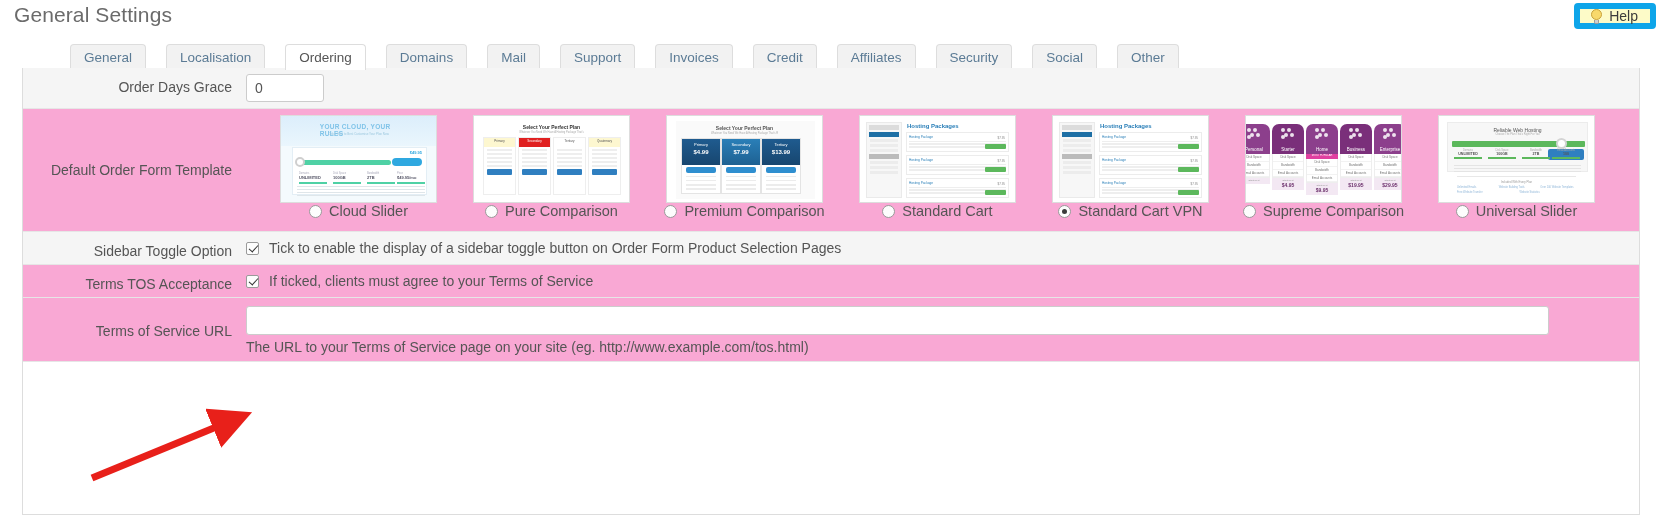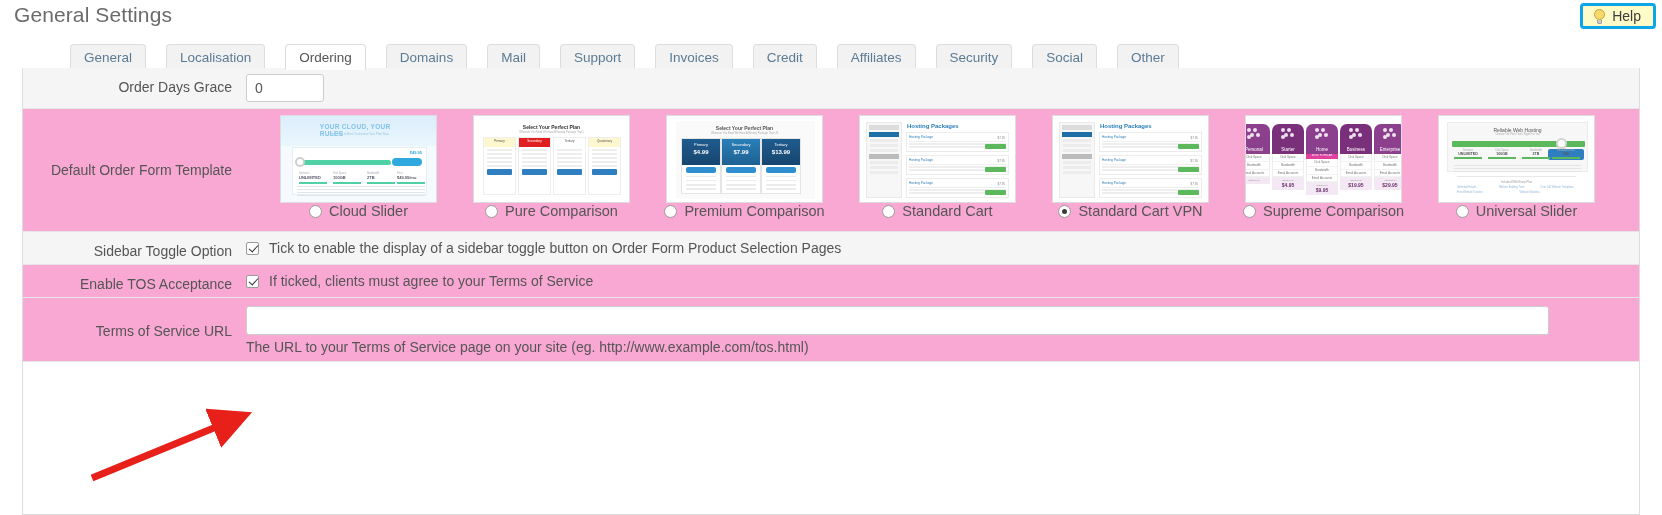--- a/index.html
+++ b/index.html
@@ -17,21 +17,21 @@
     position: absolute; top: 0; left: 0; width: 1662px; height: 40px;
   }
   .page-title {
     position: absolute; left: 14px; top: 3px;
     font-size: 21px; color: #6b6b6b; font-weight: 400;
     letter-spacing: .1px;
   }
   .help-btn {
     position: absolute; right: 6px; top: 3px;
     background: #fdfbc8;
-    border: 3px solid #0ea5e9;
+    border: 6px solid #0ea5e9;
     border-radius: 4px;
     height: 26px;
     padding: 0 12px 0 10px;
     display: flex; align-items: center; gap: 6px;
     font-size: 14px; color: #3c3c3c;
     cursor: pointer;
   }
   .bulb {
     width: 13px; height: 15px; position: relative; display:inline-block;
   }
@@ -755,21 +755,21 @@
 
   <div class="form-row">
     <div class="row-label">Sidebar Toggle Option</div>
     <div class="row-field">
       <span class="cbox checked"></span>
       <span class="help-text">Tick to enable the display of a sidebar toggle button on Order Form Product Selection Pages</span>
     </div>
   </div>
 
   <div class="form-row alt">
-    <div class="row-label">Enable TOS Acceptance</div>
+    <div class="row-label">Terms TOS Acceptance</div>
     <div class="row-field">
       <span class="cbox checked"></span>
       <span class="help-text">If ticked, clients must agree to your Terms of Service</span>
     </div>
   </div>
 
   <div class="form-row" style="background:#f9a8d4;">
     <div class="row-label" style="padding-top:24px;">Terms of Service URL</div>
     <div class="row-field" style="flex-direction:column; align-items:flex-start; gap:4px; padding-top:8px;">
       <input class="txt tosurl" type="text" value="" style="">

